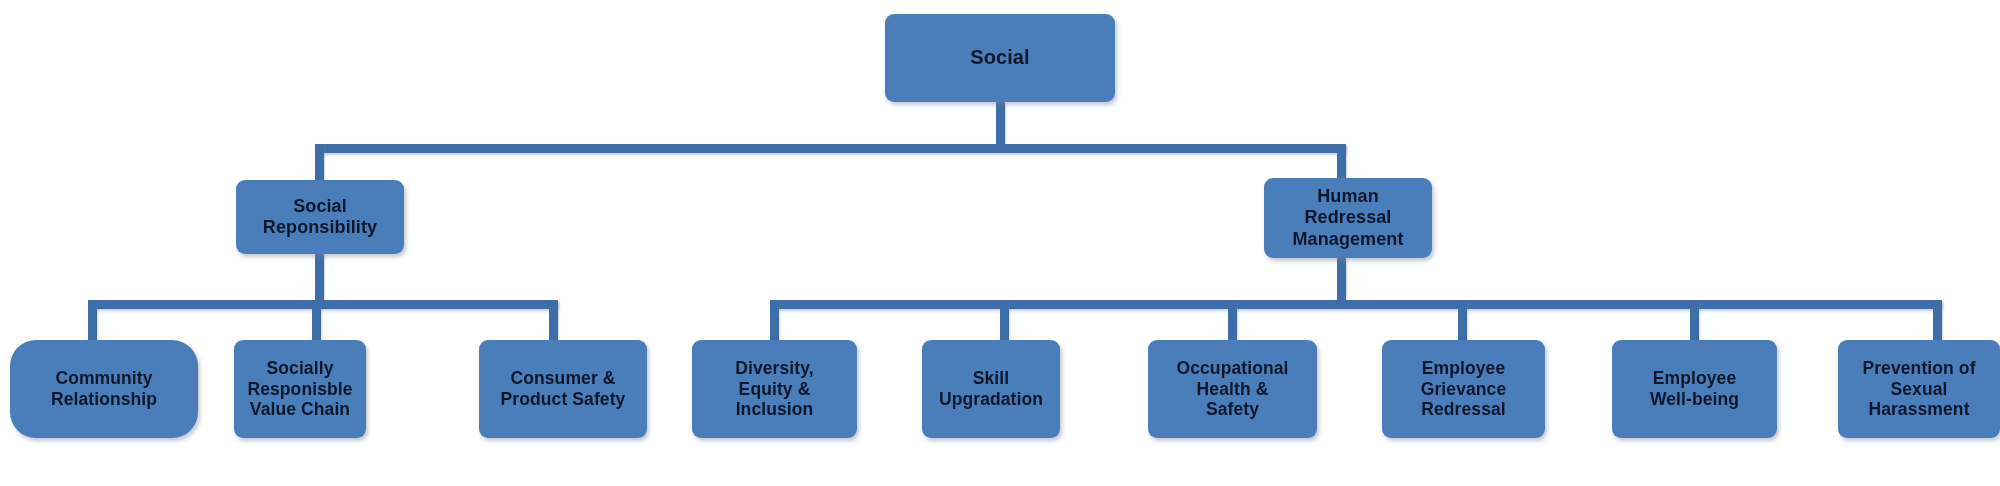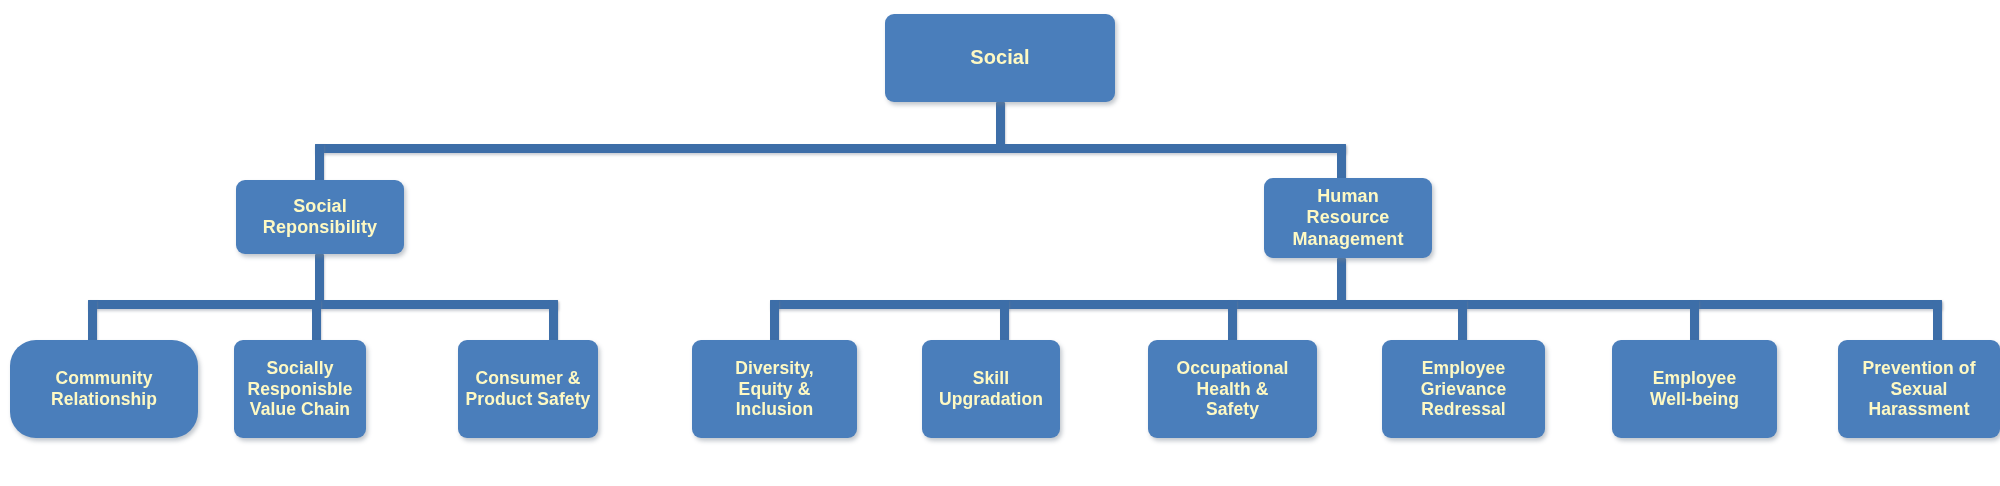--- a/index.html
+++ b/index.html
@@ -23,21 +23,21 @@
     background: #4a7ebb;
     border-radius: 9px;
     box-shadow: 2px 3px 4px rgba(120,130,145,0.45);
     display: flex;
     align-items: center;
     justify-content: center;
     box-sizing: border-box;
     padding: 2px 6px;
   }
   .node-label {
-    color: #fef9c3;
+    color: #0f172a;
     font-weight: bold;
     text-align: center;
     line-height: 1.18;
     letter-spacing: 0.1px;
     white-space: pre-line;
   }
   
   #node-root {
     left: 885px;
     top: 14px;
@@ -60,21 +60,21 @@
     height: 80px;
   }
   .lvl2-label { font-size: 18px; }
 
   
   .leaf { top: 340px; height: 98px; }
   .leaf .node-label { font-size: 17.5px; }
 
   #leaf-community-relationship   { left: 10px;   width: 188px; border-radius: 26px; }
   #leaf-socially-responsible     { left: 234px;  width: 132px; }
-  #leaf-consumer-product-safety  { left: 458px;  width: 140px; }
+  #leaf-consumer-product-safety  { left: 479px;  width: 168px; }
   #leaf-diversity-equity         { left: 692px;  width: 165px; }
   #leaf-skill-upgradation        { left: 922px;  width: 138px; }
   #leaf-occupational-health      { left: 1148px; width: 169px; }
   #leaf-employee-grievance       { left: 1382px; width: 163px; }
   #leaf-employee-wellbeing       { left: 1612px; width: 165px; }
   #leaf-prevention-harassment    { left: 1838px; width: 162px; align-items: center; }
 
   
   .conn {
     position: absolute;
@@ -145,21 +145,21 @@
     <span class="node-label">Social</span>
   </div>
 
   <div class="node" id="node-social-responsibility">
     <span class="node-label lvl2-label">Social
 Reponsibility</span>
   </div>
 
   <div class="node" id="node-hr-management">
     <span class="node-label lvl2-label">Human
-Resource
+Redressal
 Management</span>
   </div>
 
   <div class="node leaf" id="leaf-community-relationship">
     <span class="node-label">Community
 Relationship</span>
   </div>
 
   <div class="node leaf" id="leaf-socially-responsible">
     <span class="node-label">Socially

